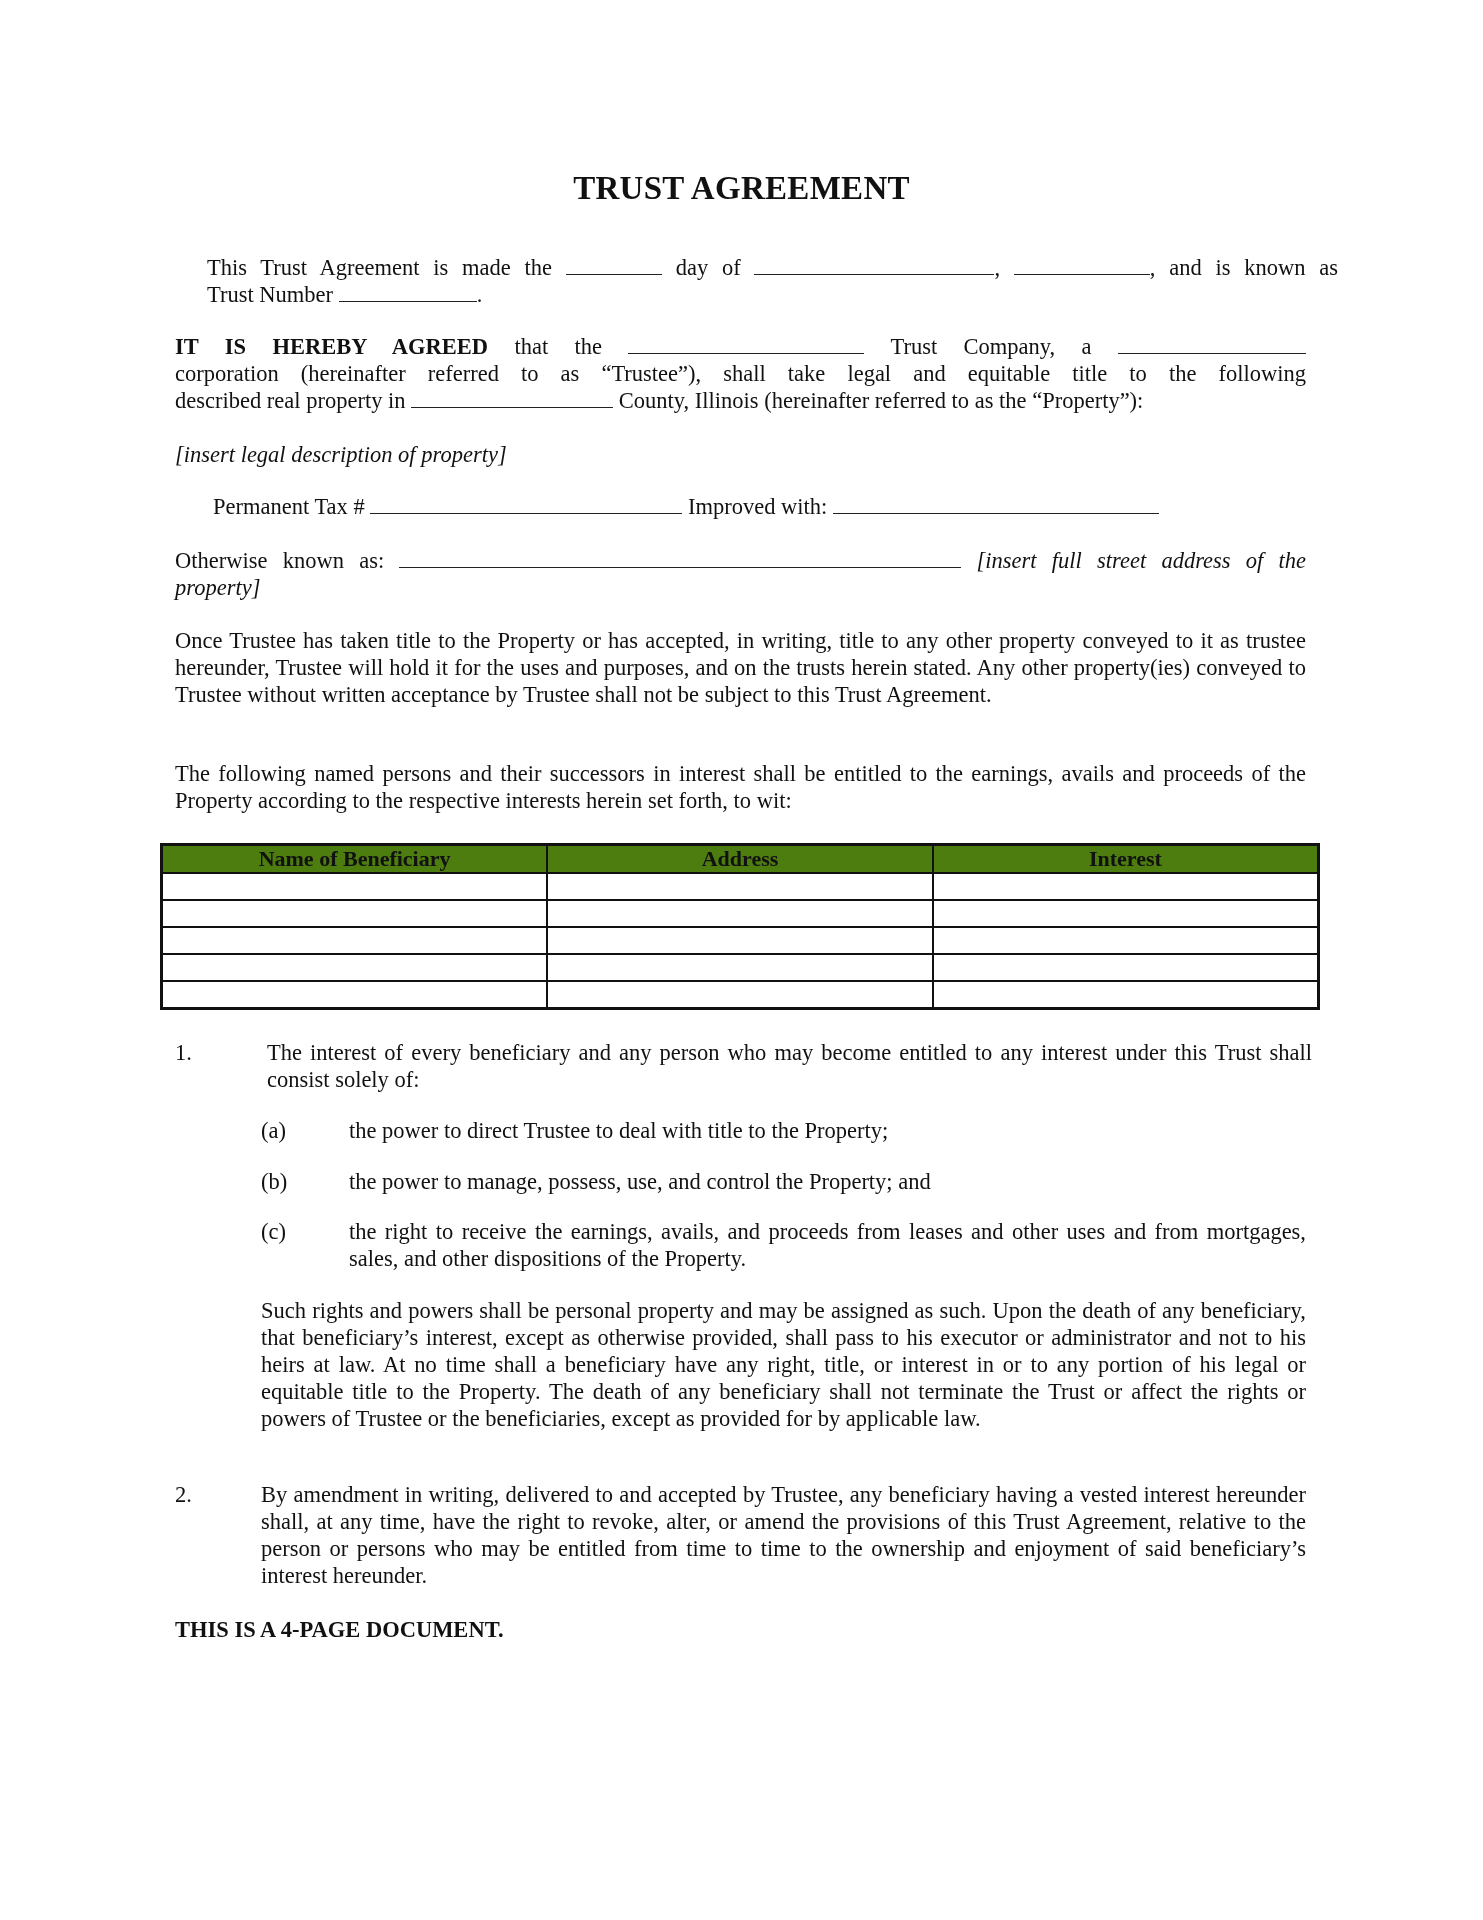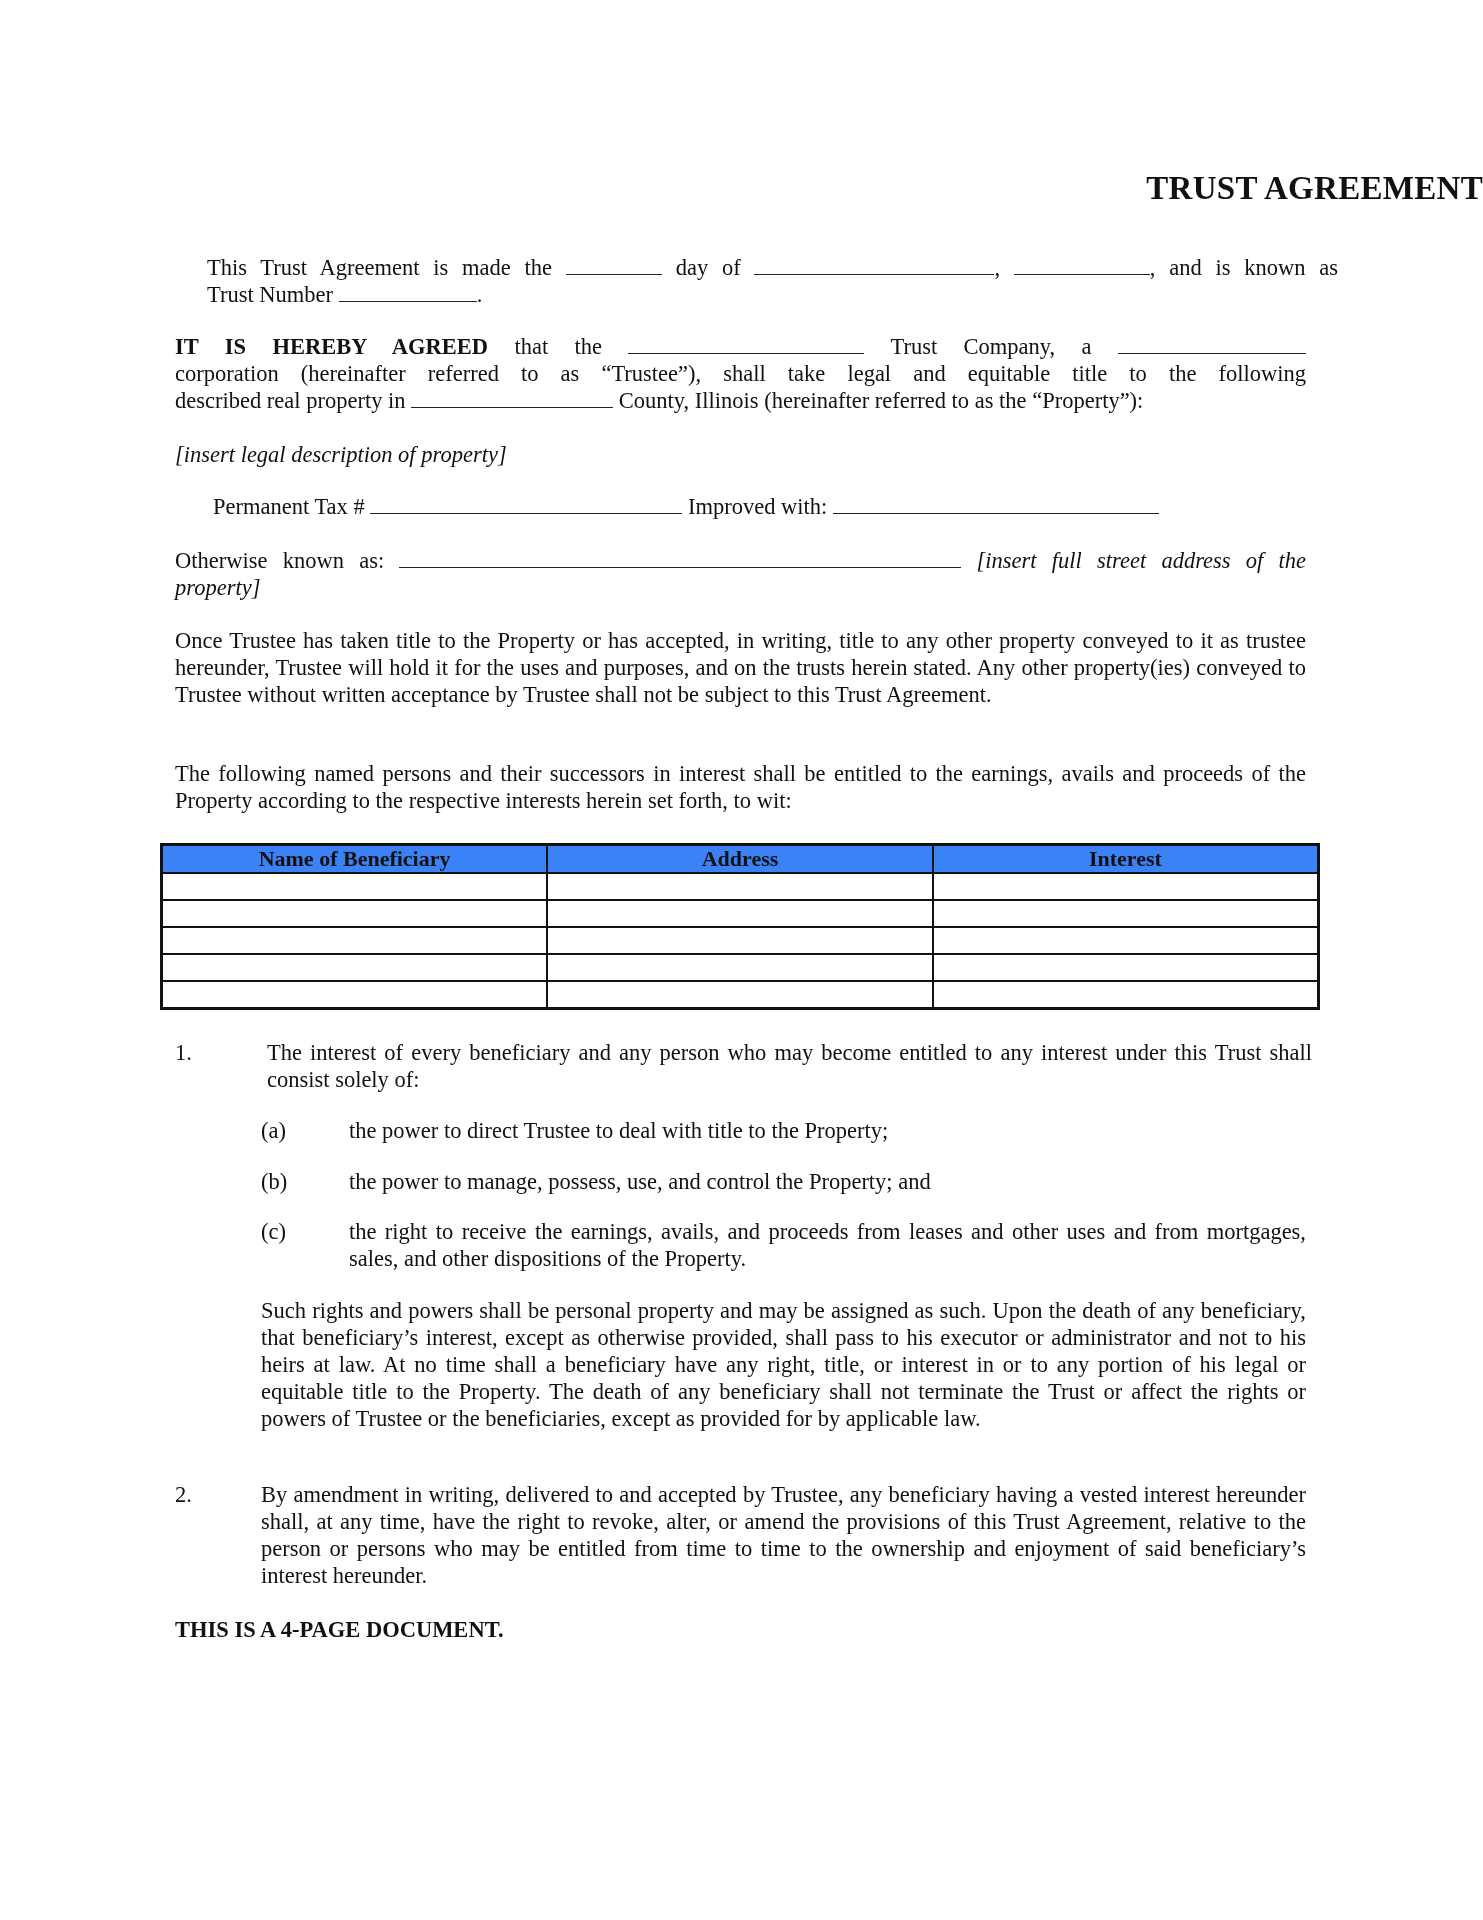--- a/index.html
+++ b/index.html
@@ -1,33 +1,33 @@
 <!DOCTYPE html>
 <html><head>
 <meta charset="utf-8">
 <style>
   html, body { margin: 0; padding: 0; background: #ffffff; }
   body { width: 1483px; height: 1920px; position: relative; overflow: hidden;
          font-family: "Liberation Serif", "DejaVu Serif", serif; color: #111; }
   .page { position: absolute; left: 0; top: 0; width: 1483px; height: 1920px; background: #fff; }
-  .title { position: absolute; left: 0; width: 1483px; top: 170px; text-align: right;
+  .title { position: absolute; left: 0; width: 1483px; top: 170px; text-align: center;
            font-size: 33px; font-weight: bold; letter-spacing: 0.3px; }
   .blk { position: absolute; left: 175px; width: 1131px; font-size: 22.5px; line-height: 26.9px; }
   .just { text-align: justify; text-align-last: auto; }
   .jl { text-align: justify; text-align-last: justify; }
   .blank { display: inline-block; border-bottom: 1.3px solid #222; height: 19px; vertical-align: baseline; }
   .b { font-weight: bold; }
   .i { font-style: italic; }
   .num { position: absolute; left: 175px; font-size: 22.5px; line-height: 26.9px; }
   .ind { position: absolute; left: 261px; width: 1045px; font-size: 22.5px; line-height: 26.9px; }
   .sub-lbl { position: absolute; left: 261px; font-size: 22.5px; line-height: 26.9px; }
   .sub { position: absolute; left: 349px; width: 957px; font-size: 22.5px; line-height: 26.9px; }
   table.ben { position: absolute; left: 160px; top: 843px; width: 1160px; border-collapse: collapse;
               border: 3px solid #111; font-size: 22px; }
-  table.ben th { background: #3b82f6; font-weight: bold; height: 26px; padding: 0; border: 2px solid #111; line-height: 24px; }
+  table.ben th { background: #4d7c0f; font-weight: bold; height: 26px; padding: 0; border: 2px solid #111; line-height: 24px; }
   table.ben td { height: 25px; border: 2px solid #111; padding: 0; }
   .line { display: block; }
 </style>
 </head>
 <body>
 
 <div class="page">
 
   <div class="title">TRUST AGREEMENT</div>
 

